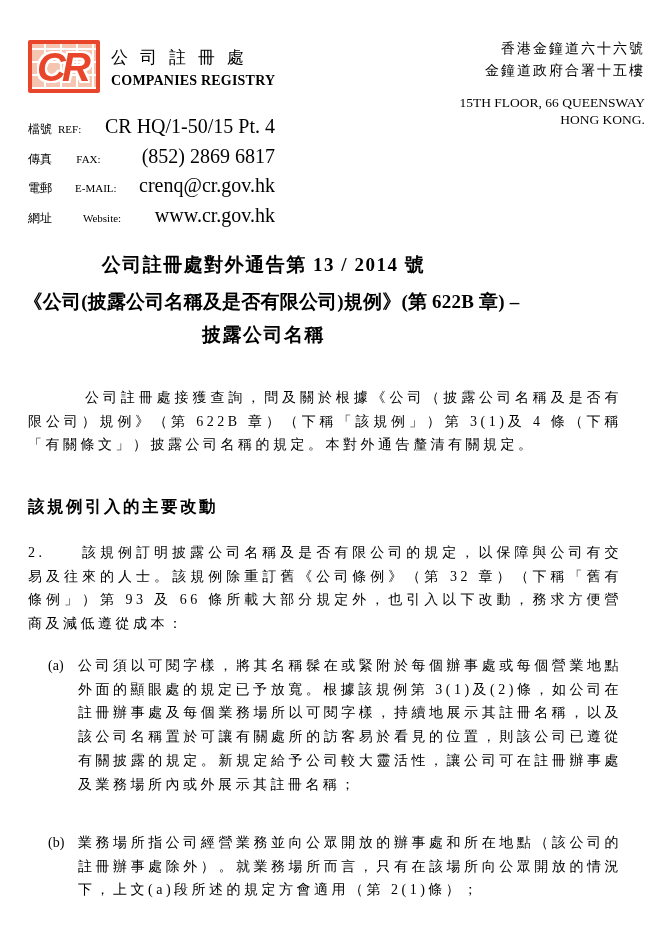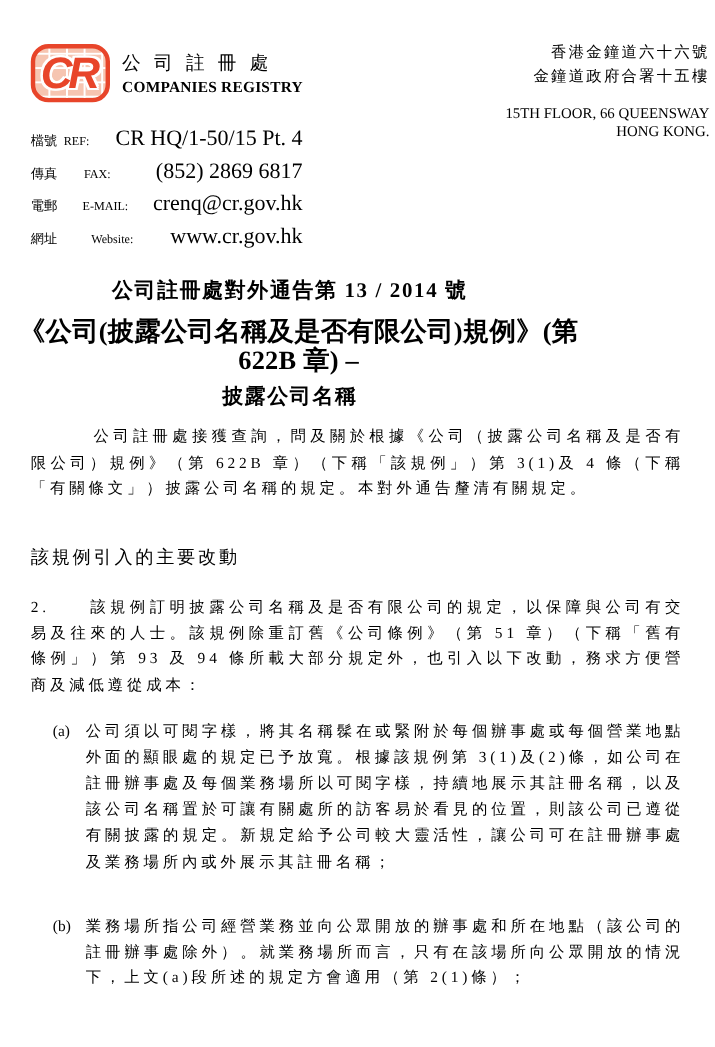--- a/index.html
+++ b/index.html
@@ -14,21 +14,21 @@
     font-family: "Liberation Serif", "DejaVu Serif", serif;
     overflow: hidden;
   }
 
   
   .cr-logo {
     position: absolute;
     left: 28px; top: 40px;
     width: 72px; height: 53px;
     border: 4px solid #e8452a;
-    border-radius: 16px;
+    border-radius: 2px;
     background-color: #f6c5b1;
     background-image:
       linear-gradient(#ffffff 2px, transparent 2px),
       linear-gradient(90deg, #ffffff 2px, transparent 2px);
     background-size: 16px 13px;
     background-position: -4px 4px;
     display: flex;
     align-items: center;
     justify-content: center;
   }
@@ -56,39 +56,39 @@
 
   .contacts { position: absolute; left: 28px; top: 115px; }
   .c-row { display: flex; align-items: baseline; height: 29.5px; justify-content: space-between; }
   .c-cn { font-size: 12px; width: 30px; flex-shrink: 0; }
   .c-en { font-size: 11px; width: 47px; flex-shrink: 0; }
   .c-val { font-size: 20px; white-space: nowrap; }
 
   
   .title-block { position: absolute; left: 0; top: 252px; width: 527px; text-align: center; font-weight: bold; }
   .title-l1 { font-size: 19px; letter-spacing: 1.5px; line-height: 26px; }
-  .title-l2 { font-size: 24px; letter-spacing: 0.2px; line-height: 26px; margin-top: 11px; margin-left: 16px; }
+  .title-l2 { font-size: 19px; letter-spacing: 0.2px; line-height: 26px; margin-top: 11px; margin-left: 16px; }
   .title-l3 { font-size: 19px; letter-spacing: 1.5px; line-height: 26px; margin-top: 7px; }
 
   
   .bodytext {
     position: absolute;
     left: 28px;
     width: 594px;
     font-size: 14px;
     line-height: 23.7px;
     letter-spacing: 3.5px;
     text-align: justify;
   }
   .para1 { top: 386px; text-indent: 57px; }
   .section-heading {
     position: absolute;
     left: 28px; top: 496px;
     font-size: 16.5px;
-    font-weight: normal;
+    font-weight: bold;
     letter-spacing: 2.5px;
   }
   .para2 { top: 541px; }
   .num-gap { display: inline-block; width: 36px; }
   .list-item { display: flex; padding-left: 20px; }
   .item-a { top: 654px; }
   .item-b { top: 831px; }
   .marker { width: 30px; flex-shrink: 0; letter-spacing: 0; }
   .itext { flex: 1; text-align: justify; }
 </style>
@@ -143,21 +143,21 @@
   <div class="title-block">
     <div class="title-l1">公司註冊處對外通告第 13 / 2014 號</div>
     <div class="title-l2">《公司(披露公司名稱及是否有限公司)規例》(第 622B 章) –</div>
     <div class="title-l3">披露公司名稱</div>
   </div>
 
   <p class="bodytext para1">公司註冊處接獲查詢，問及關於根據《公司（披露公司名稱及是否有限公司）規例》（第 622B 章）（下稱「該規例」）第 3(1)及 4 條（下稱「有關條文」）披露公司名稱的規定。本對外通告釐清有關規定。</p>
 
   <h3 class="section-heading">該規例引入的主要改動</h3>
 
-  <p class="bodytext para2"><span>2.</span><span class="num-gap"></span><span>該規例訂明披露公司名稱及是否有限公司的規定，以保障與公司有交易及往來的人士。該規例除重訂舊《公司條例》（第 51 章）（下稱「舊有條例」）第 93 及 94 條所載大部分規定外，也引入以下改動，務求方便營商及減低遵從成本：</span></p>
+  <p class="bodytext para2"><span>2.</span><span class="num-gap"></span><span>該規例訂明披露公司名稱及是否有限公司的規定，以保障與公司有交易及往來的人士。該規例除重訂舊《公司條例》（第 32 章）（下稱「舊有條例」）第 93 及 66 條所載大部分規定外，也引入以下改動，務求方便營商及減低遵從成本：</span></p>
 
   <div class="bodytext list-item item-a">
     <span class="marker">(a)</span>
     <span class="itext">公司須以可閱字樣，將其名稱髹在或緊附於每個辦事處或每個營業地點外面的顯眼處的規定已予放寬。根據該規例第 3(1)及(2)條，如公司在註冊辦事處及每個業務場所以可閱字樣，持續地展示其註冊名稱，以及該公司名稱置於可讓有關處所的訪客易於看見的位置，則該公司已遵從有關披露的規定。新規定給予公司較大靈活性，讓公司可在註冊辦事處及業務場所內或外展示其註冊名稱；</span>
   </div>
 
   <div class="bodytext list-item item-b">
     <span class="marker">(b)</span>
     <span class="itext">業務場所指公司經營業務並向公眾開放的辦事處和所在地點（該公司的註冊辦事處除外）。就業務場所而言，只有在該場所向公眾開放的情況下，上文(a)段所述的規定方會適用（第 2(1)條）；</span>
   </div>

